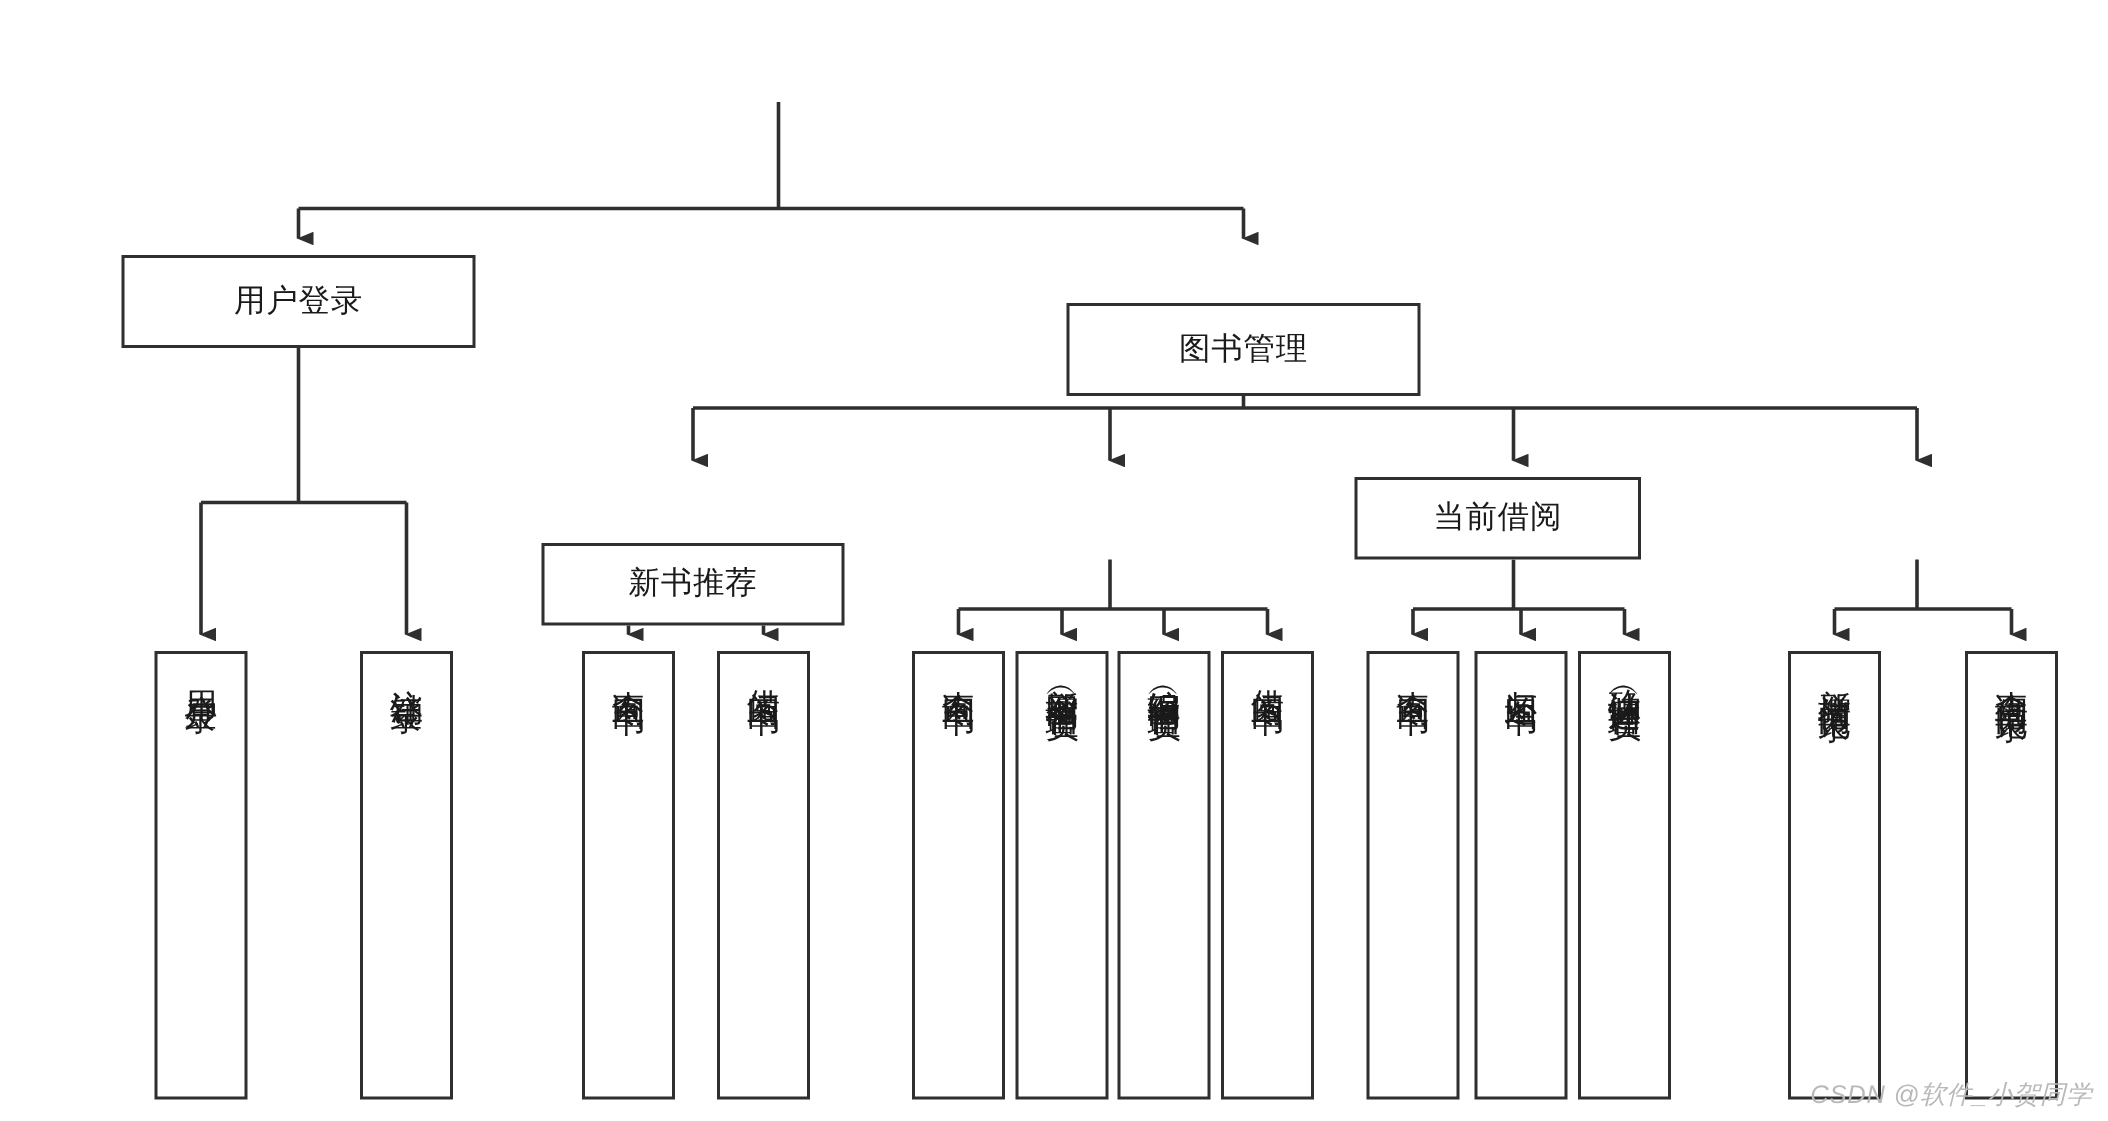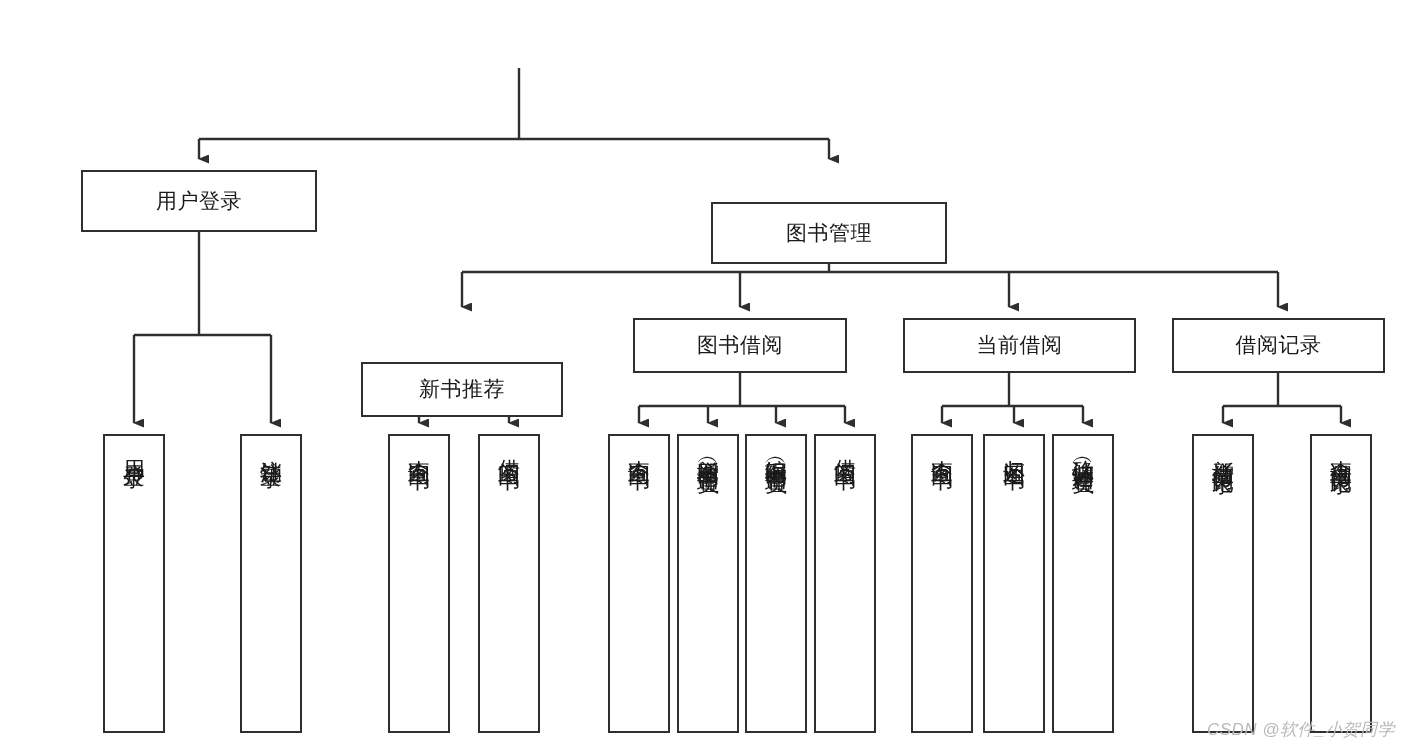--- a/index.html
+++ b/index.html
@@ -126,28 +126,22 @@
   <div class="node-box node-horizontal" style="left: 81px; top: 170px; width: 236px; height: 62px;">
     <span class="node-label">用户登录</span>
   </div>
   <div class="node-box node-horizontal" style="left: 711px; top: 170px; width: 236px; height: 62px; margin-top: 32px;">
     <span class="node-label">图书管理</span>
   </div>
 
   <div class="node-box node-horizontal" style="left: 361px; top: 318px; width: 202px; height: 55px; margin-top: 44px;">
     <span class="node-label">新书推荐</span>
   </div>
-  <div class="node-box node-horizontal" style="left: 633px; top: 318px; width: 214px; height: 55px;">
-    <span class="node-label">图书借阅</span>
-  </div>
-  <div class="node-box node-horizontal" style="left: 903px; top: 318px; width: 233px; height: 55px;">
+  <div class="node-box node-horizontal" style="left: 903px; top: 318px; width: 191px; height: 55px;">
     <span class="node-label">当前借阅</span>
-  </div>
-  <div class="node-box node-horizontal" style="left: 1172px; top: 318px; width: 213px; height: 55px;">
-    <span class="node-label">借阅记录</span>
   </div>
 
   <div class="node-box node-vertical" style="left: 103px; top: 434px; width: 62px; height: 299px;">
     <span class="node-label">用户登录</span>
   </div>
   <div class="node-box node-vertical" style="left: 240px; top: 434px; width: 62px; height: 299px;">
     <span class="node-label">注销登录</span>
   </div>
   <div class="node-box node-vertical" style="left: 388px; top: 434px; width: 62px; height: 299px;">
     <span class="node-label">查询图书</span>

